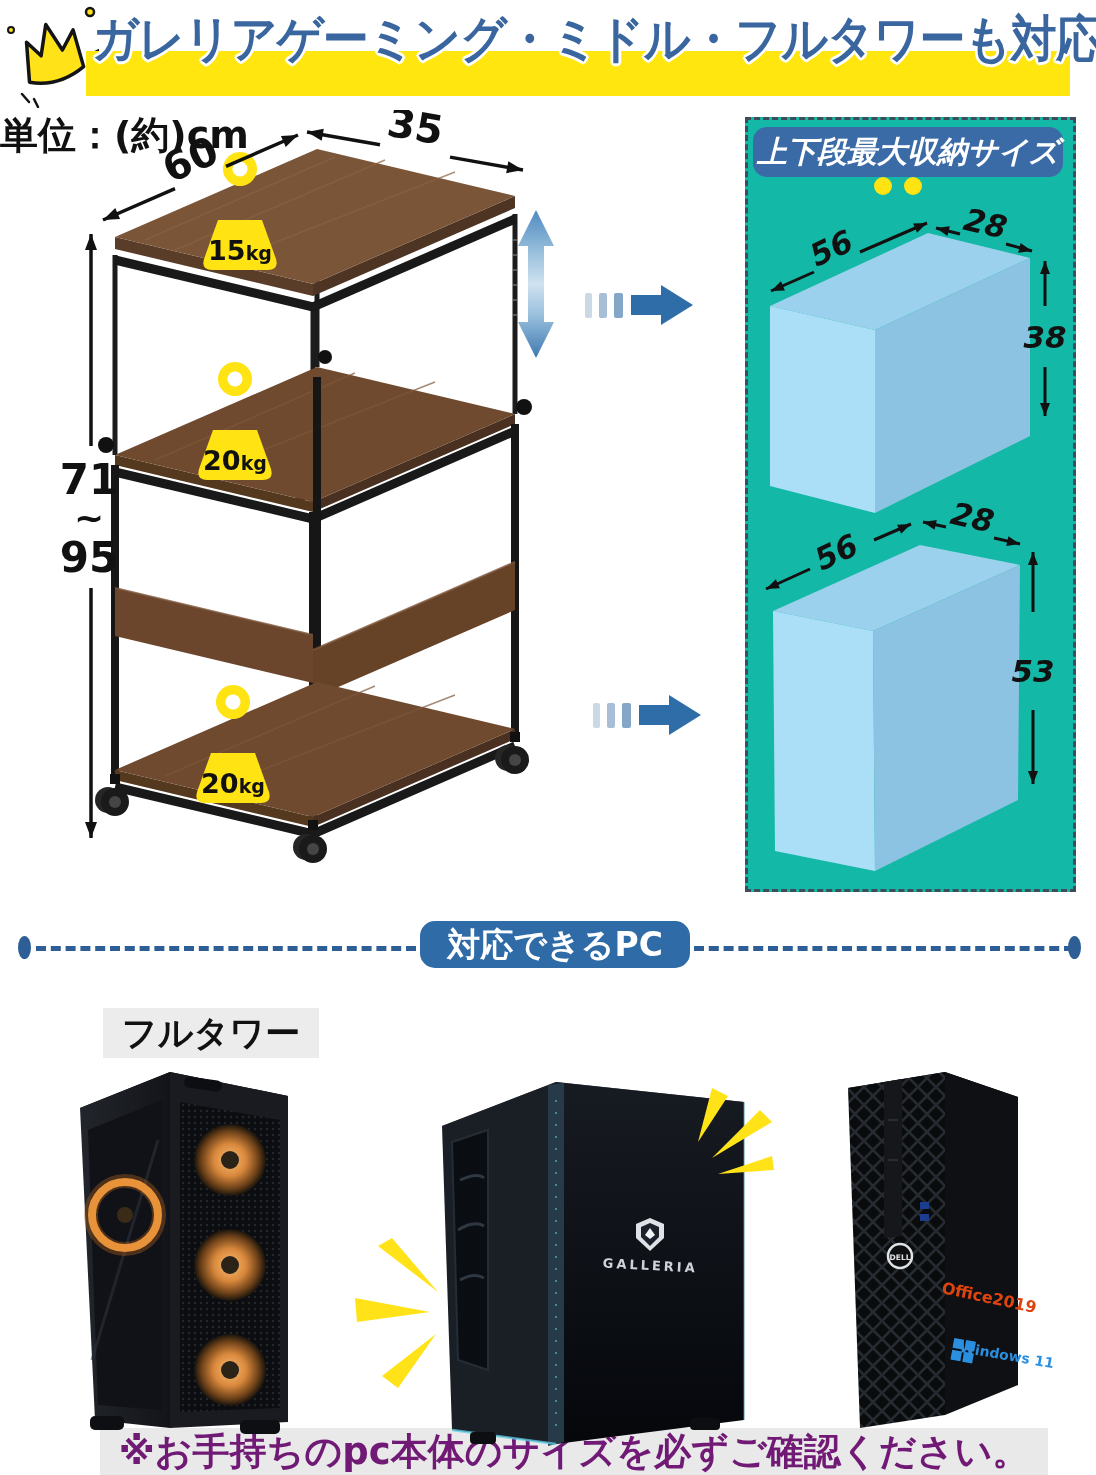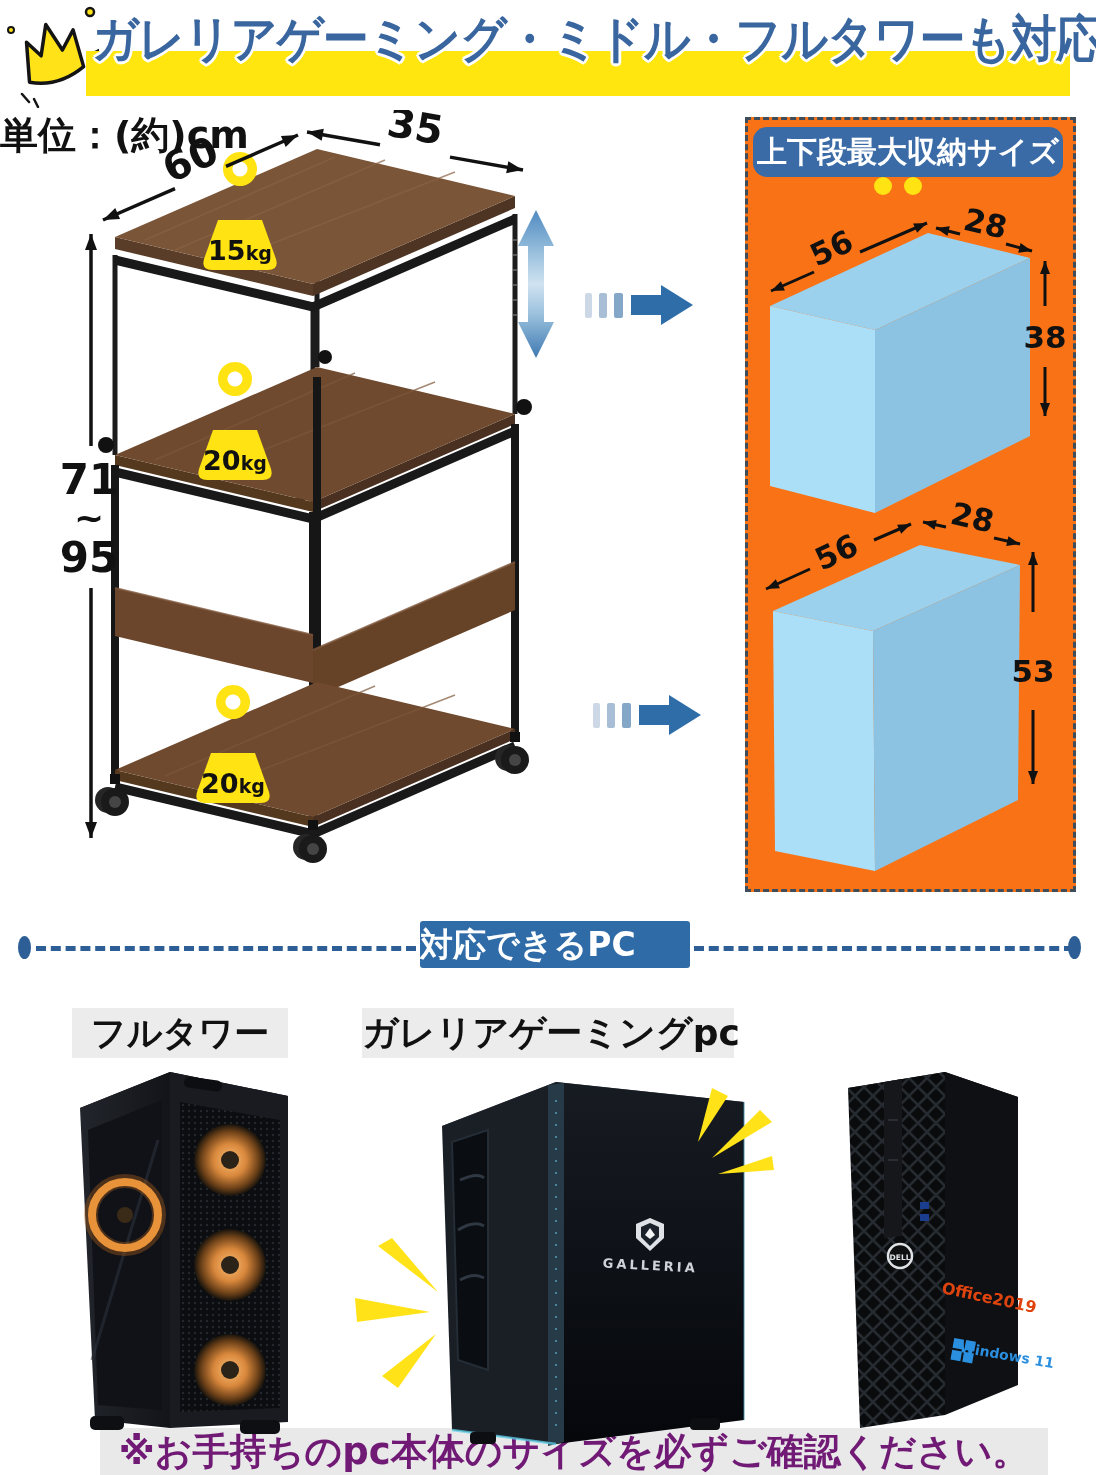--- a/index.html
+++ b/index.html
@@ -6,31 +6,31 @@
   .page{position:relative;width:1096px;height:1475px;background:#ffffff;overflow:hidden;
         font-family:"DejaVu Sans","Liberation Sans",sans-serif;}
   .abs{position:absolute;}
   
   .title-band{left:86px;top:51px;width:984px;height:45px;background:#ffe60f;}
   .title-text{left:92px;top:6px;font-size:50px;font-weight:700;color:#3a66a0;white-space:nowrap;
       letter-spacing:-1px;transform:scaleX(.92);transform-origin:left top;
       text-shadow:-3px 0 #fff,3px 0 #fff,0 -3px #fff,0 3px #fff,-2px -2px #fff,2px -2px #fff,-2px 2px #fff,2px 2px #fff;}
   .unit-label{left:0;top:110px;font-size:38px;font-weight:700;color:#111;}
   
-  .storage-panel{left:745px;top:117px;width:331px;height:775px;border:3px dashed #3f4d5a;background:#f97316;box-sizing:border-box;}
+  .storage-panel{left:745px;top:117px;width:331px;height:775px;border:3px dashed #3f4d5a;background:#14b8a6;box-sizing:border-box;font-style:italic;}
   .storage-header{position:absolute;left:5px;top:7px;width:310px;height:50px;background:#3a6ba6;border-radius:14px;
       color:#fff;font-size:30px;font-weight:700;text-align:center;line-height:50px;white-space:nowrap;}
   .ydot{position:absolute;width:18px;height:18px;border-radius:50%;background:#ffe312;}
   
   .divider-line{top:946px;height:0;border-top:5px dashed #2d5f96;}
   .divider-dot{top:936px;width:13px;height:23px;border-radius:50%;background:#2d5f96;}
-  .divider-pill{left:420px;top:921px;width:270px;height:47px;background:#2e6ba7;border-radius:3px;
-      color:#fff;font-size:33px;font-weight:700;line-height:47px;white-space:nowrap;}
-  
-  .pc-label{top:1008px;height:50px;background:#ececec;color:#111;font-weight:700;text-align:center;line-height:50px;white-space:nowrap;}
+  .divider-pill{left:420px;top:921px;width:270px;height:47px;background:#2e6ba7;border-radius:15px;
+      color:#fff;font-size:33px;font-weight:700;text-align:center;line-height:47px;white-space:nowrap;}
+  
+  .pc-label{top:1008px;height:50px;background:#ececec;color:#111;font-weight:700;text-align:center;line-height:50px;white-space:nowrap;margin-left:31px;}
   
   .footer-band{left:100px;top:1428px;width:948px;height:47px;background:#e9e9e9;z-index:1;
       color:#701a75;font-size:37px;font-weight:700;text-align:center;line-height:47px;white-space:nowrap;}
   .pc-art{z-index:2;}
   svg text{font-family:"DejaVu Sans","Liberation Sans",sans-serif;}
 </style>
 </head>
 <body>
 
 <div class="page">
@@ -261,21 +261,20 @@
     </svg>
   </div>
 
   <div class="abs divider-dot" style="left:18px"></div>
   <div class="abs divider-line" style="left:36px;width:380px"></div>
   <div class="abs divider-pill">対応できるPC</div>
   <div class="abs divider-line" style="left:694px;width:380px"></div>
   <div class="abs divider-dot" style="left:1068px"></div>
 
   <div class="abs pc-label" style="left:72px;width:216px;font-size:35px">フルタワー</div>
-  <div class="abs pc-label" style="left:362px;width:372px;font-size:36px">ガレリアゲーミングpc</div>
 
   <div class="abs footer-band">※お手持ちのpc本体のサイズを必ずご確認ください。</div>
 
   <svg class="abs pc-art" style="left:0;top:1060px" width="1096" height="390" viewBox="0 0 1096 390">
     <defs>
       <radialGradient id="fanGlow" cx="0.5" cy="0.5" r="0.5">
         <stop offset="0" stop-color="#f8bd74"></stop>
           <stop offset="0.45" stop-color="#d9883c"></stop>
         <stop offset="0.8" stop-color="#6b4018"></stop>
           <stop offset="1" stop-color="#17130d"></stop>

